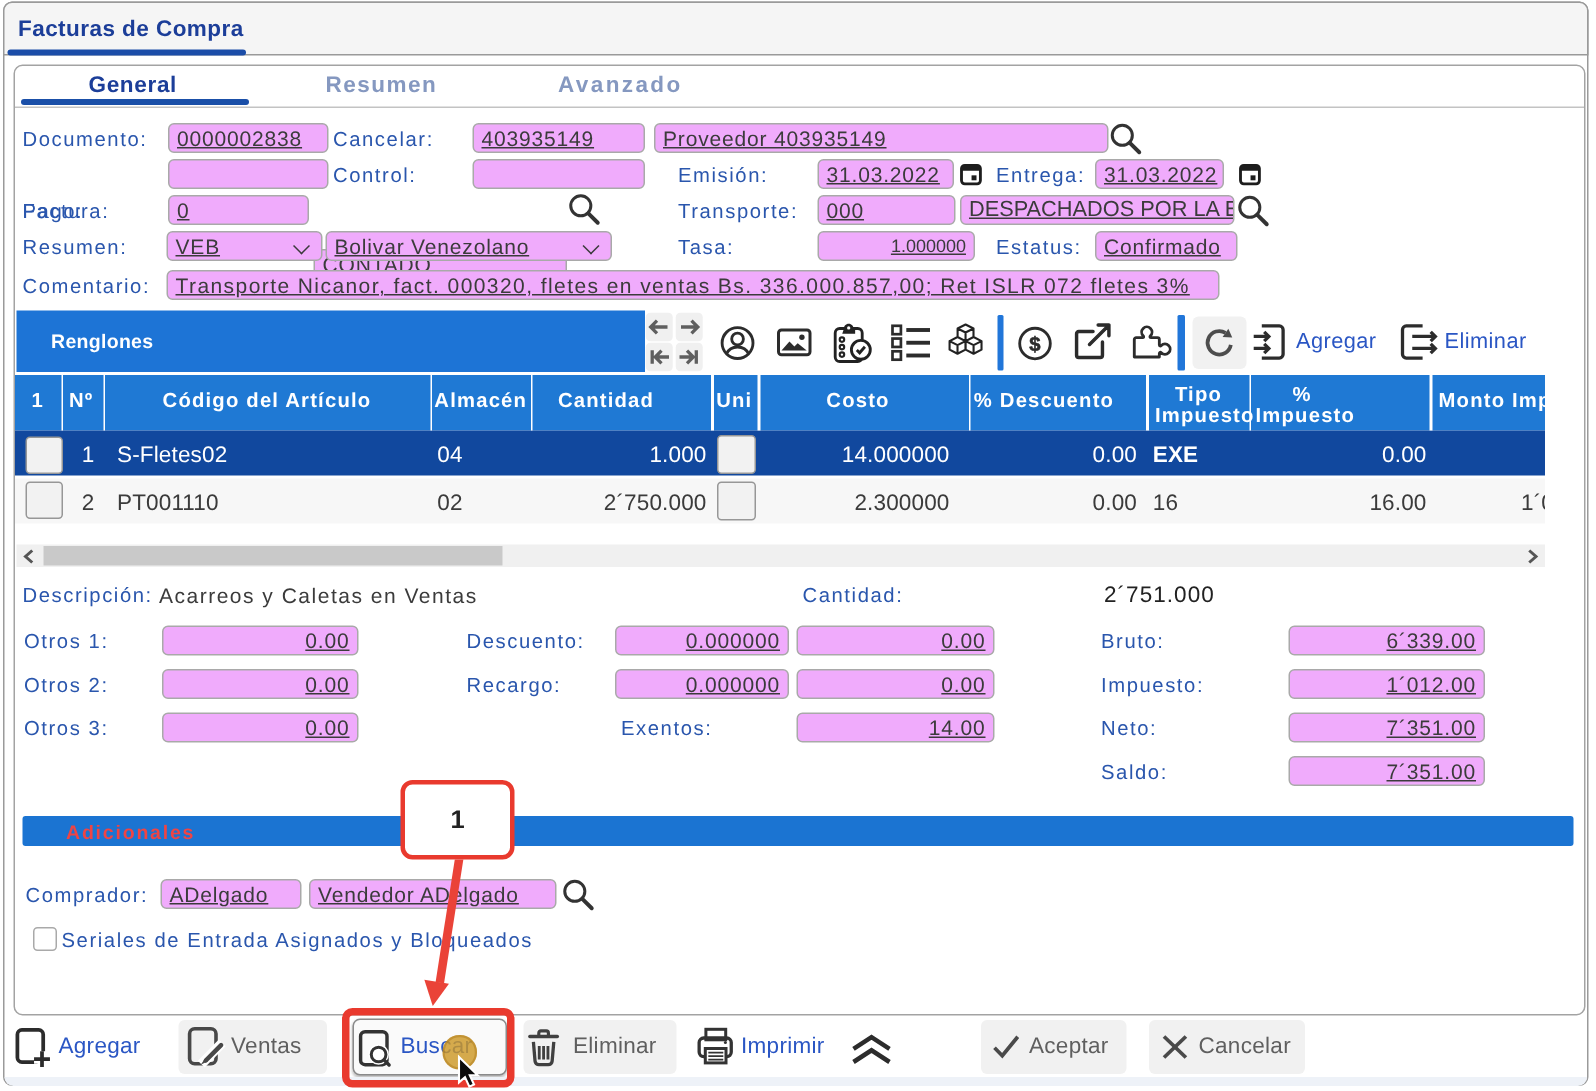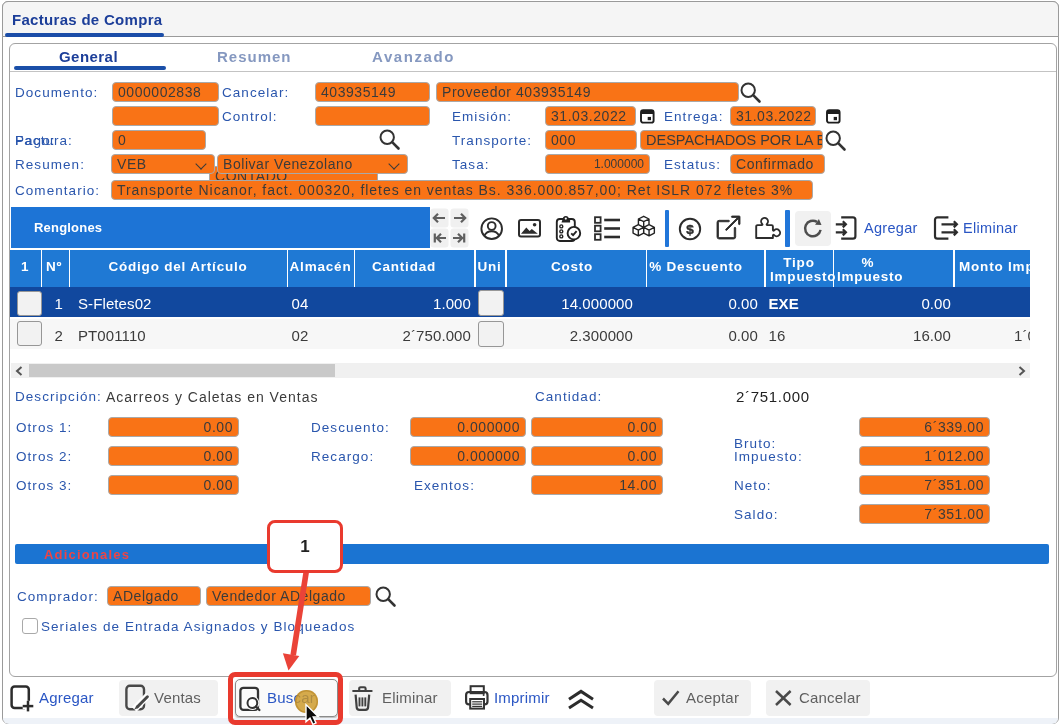--- a/index.html
+++ b/index.html
@@ -7,21 +7,21 @@
   font-family:"Liberation Sans",sans-serif;}
 #win{position:absolute;left:2px;top:1px;width:1057px;height:723px;border:1px solid #9a9a9a;border-radius:6px;background:#fff;box-sizing:border-box;}
 #titlestrip{position:absolute;left:2px;top:1px;width:1057px;height:36px;background:#f5f5f5;border:1px solid #9a9a9a;border-radius:6px 6px 0 0;box-sizing:border-box;}
 #title{position:absolute;left:12px;top:11px;font-size:15px;font-weight:bold;color:#1c3e99;letter-spacing:.3px;}
 #titleul{position:absolute;left:5px;top:33px;width:159px;height:4px;background:#1b4da8;border-radius:2px;}
 #panel{position:absolute;left:9px;top:43px;width:1048px;height:634px;border:1px solid #a3a3a3;border-radius:6px;background:#fff;box-sizing:border-box;}
 .tab{position:absolute;top:48px;font-size:15px;font-weight:bold;letter-spacing:.45px;white-space:nowrap;}
 #tabul{position:absolute;left:14px;top:66px;width:152px;height:4px;background:#1a4fa8;border-radius:2px;}
 #tabline{position:absolute;left:10px;top:71px;width:1046px;height:1px;background:#c3c3c3;}
 .lbl{position:absolute;color:#2a56ad;font-size:13.5px;letter-spacing:1.05px;white-space:nowrap;}
-.inp{position:absolute;background:#f97316;border:1px solid #a9a9a9;border-radius:4px;font-size:14px;letter-spacing:.55px;color:#3b3b3b;box-sizing:border-box;white-space:nowrap;overflow:hidden;display:flex;align-items:center;padding:0 5px;height:20px;}
+.inp{position:absolute;background:#f0abfc;border:1px solid #a9a9a9;border-radius:4px;font-size:14px;letter-spacing:.55px;color:#3b3b3b;box-sizing:border-box;white-space:nowrap;overflow:hidden;display:flex;align-items:center;padding:0 5px;height:20px;text-decoration:underline;}
 .inp.r{justify-content:flex-end;}
 .chev{position:absolute;width:7px;height:7px;border-right:1.8px solid #3a3a3a;border-bottom:1.8px solid #3a3a3a;transform:rotate(45deg);}
 svg{position:absolute;overflow:visible;}
 .bluebar{position:absolute;background:#1d74d6;}
 .sep{position:absolute;width:4.5px;background:#2176d9;border-radius:1px;}
 .hdrtxt{position:absolute;color:#fff;font-weight:bold;font-size:13.5px;letter-spacing:.8px;white-space:nowrap;}
 .celltxt{position:absolute;font-size:15px;letter-spacing:.1px;white-space:nowrap;}
 .celltxt.w{color:#fff;}
 .celltxt.d{color:#3b3b3b;}
 .hsep{position:absolute;top:250px;width:1.5px;height:37px;background:#fff;}
@@ -141,21 +141,21 @@
   <div class="lbl" style="left:15px;top:389px;">Descripción:</div>
   <div class="celltxt" style="left:106px;top:389px;color:#3b3b3b;font-size:14px;letter-spacing:1.0px;">Acarreos y Caletas en Ventas</div>
   <div class="lbl" style="left:535px;top:389px;">Cantidad:</div>
   <div class="celltxt" style="left:736px;top:388px;color:#222;font-size:15px;letter-spacing:.7px;">2´751.000</div>
 
   <div class="lbl" style="left:16px;top:420px;">Otros 1:</div>
   <div class="inp r" style="left:108px;top:417px;width:131px;">0.00</div>
   <div class="lbl" style="left:311px;top:420px;">Descuento:</div>
   <div class="inp r" style="left:410px;top:417px;width:116px;">0.000000</div>
   <div class="inp r" style="left:531px;top:417px;width:132px;">0.00</div>
-  <div class="lbl" style="left:734px;top:420px;margin-top:16px;">Bruto:</div>
+  <div class="lbl" style="left:734px;top:420px;">Bruto:</div>
   <div class="inp r" style="left:859px;top:417px;width:131px;">6´339.00</div>
 
   <div class="lbl" style="left:16px;top:449px;">Otros 2:</div>
   <div class="inp r" style="left:108px;top:446px;width:131px;">0.00</div>
   <div class="lbl" style="left:311px;top:449px;">Recargo:</div>
   <div class="inp r" style="left:410px;top:446px;width:116px;">0.000000</div>
   <div class="inp r" style="left:531px;top:446px;width:132px;">0.00</div>
   <div class="lbl" style="left:734px;top:449px;">Impuesto:</div>
   <div class="inp r" style="left:859px;top:446px;width:131px;">1´012.00</div>
 

